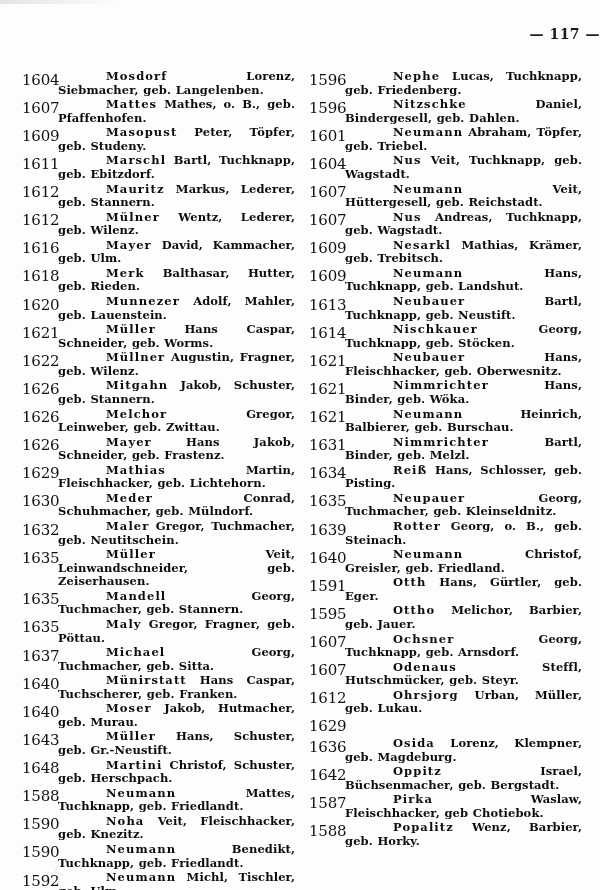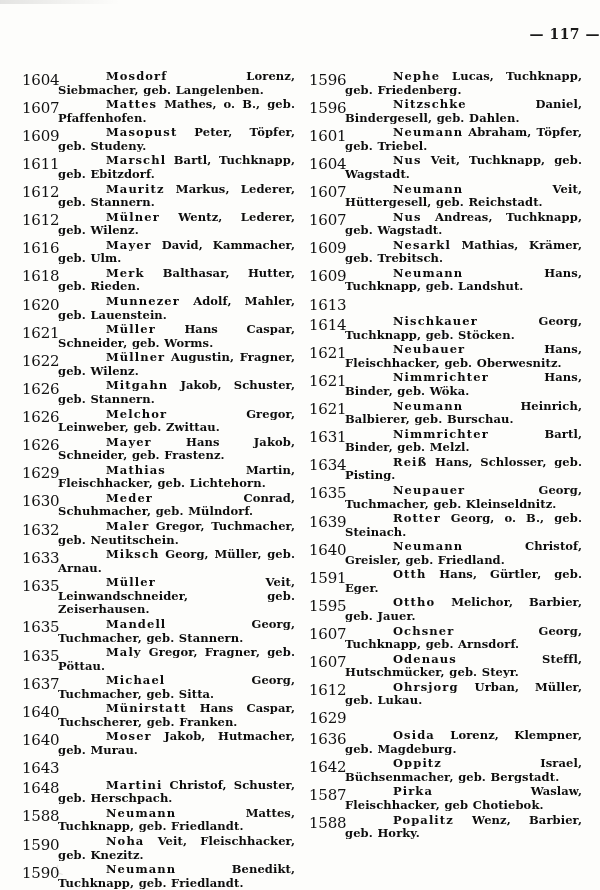--- a/index.html
+++ b/index.html
@@ -193,24 +193,20 @@
         </div>
         <div class="entry">
           <span class="entry-year">1630</span>
           <span class="entry-text"><span class="surname">Meder</span> Conrad, Schuhmacher, geb. Mülndorf.</span>
         </div>
         <div class="entry">
           <span class="entry-year">1632</span>
           <span class="entry-text"><span class="surname">Maler</span> Gregor, Tuchmacher, geb. Neutitschein.</span>
         </div>
         <div class="entry">
-          <span class="entry-year">1633</span>
-          <span class="entry-text"><span class="surname">Miksch</span> Georg, Müller, geb. Arnau.</span>
-        </div>
-        <div class="entry">
           <span class="entry-year">1635</span>
           <span class="entry-text"><span class="surname">Müller</span> Veit, Leinwandschneider, geb. Zeiserhausen.</span>
         </div>
         <div class="entry">
           <span class="entry-year">1635</span>
           <span class="entry-text"><span class="surname">Mandell</span> Georg, Tuchmacher, geb. Stannern.</span>
         </div>
         <div class="entry">
           <span class="entry-year">1635</span>
           <span class="entry-text"><span class="surname">Maly</span> Gregor, Fragner, geb. Pöttau.</span>
@@ -222,20 +218,21 @@
         <div class="entry">
           <span class="entry-year">1640</span>
           <span class="entry-text"><span class="surname">Münirstatt</span> Hans Caspar, Tuchscherer, geb. Franken.</span>
         </div>
         <div class="entry">
           <span class="entry-year">1640</span>
           <span class="entry-text"><span class="surname">Moser</span> Jakob, Hutmacher, geb. Murau.</span>
         </div>
         <div class="entry">
           <span class="entry-year">1643</span>
+          <span class="entry-text"><span class="surname">Müller</span> Hans, Schuster, geb. Gr.-Neustift.</span>
         </div>
         <div class="entry">
           <span class="entry-year">1648</span>
           <span class="entry-text"><span class="surname">Martini</span> Christof, Schuster, geb. Herschpach.</span>
         </div>
         <div class="entry">
           <span class="entry-year">1588</span>
           <span class="entry-text"><span class="surname">Neumann</span> Mattes, Tuchknapp, geb. Friedlandt.</span>
         </div>
         <div class="entry">
@@ -280,20 +277,21 @@
         <div class="entry">
           <span class="entry-year">1609</span>
           <span class="entry-text"><span class="surname">Nesarkl</span> Mathias, Krämer, geb. Trebitsch.</span>
         </div>
         <div class="entry">
           <span class="entry-year">1609</span>
           <span class="entry-text"><span class="surname">Neumann</span> Hans, Tuchknapp, geb. Landshut.</span>
         </div>
         <div class="entry">
           <span class="entry-year">1613</span>
+          <span class="entry-text"><span class="surname">Neubauer</span> Bartl, Tuchknapp, geb. Neustift.</span>
         </div>
         <div class="entry">
           <span class="entry-year">1614</span>
           <span class="entry-text"><span class="surname">Nischkauer</span> Georg, Tuchknapp, geb. Stöcken.</span>
         </div>
         <div class="entry">
           <span class="entry-year">1621</span>
           <span class="entry-text"><span class="surname">Neubauer</span> Hans, Fleischhacker, geb. Oberwesnitz.</span>
         </div>
         <div class="entry">

